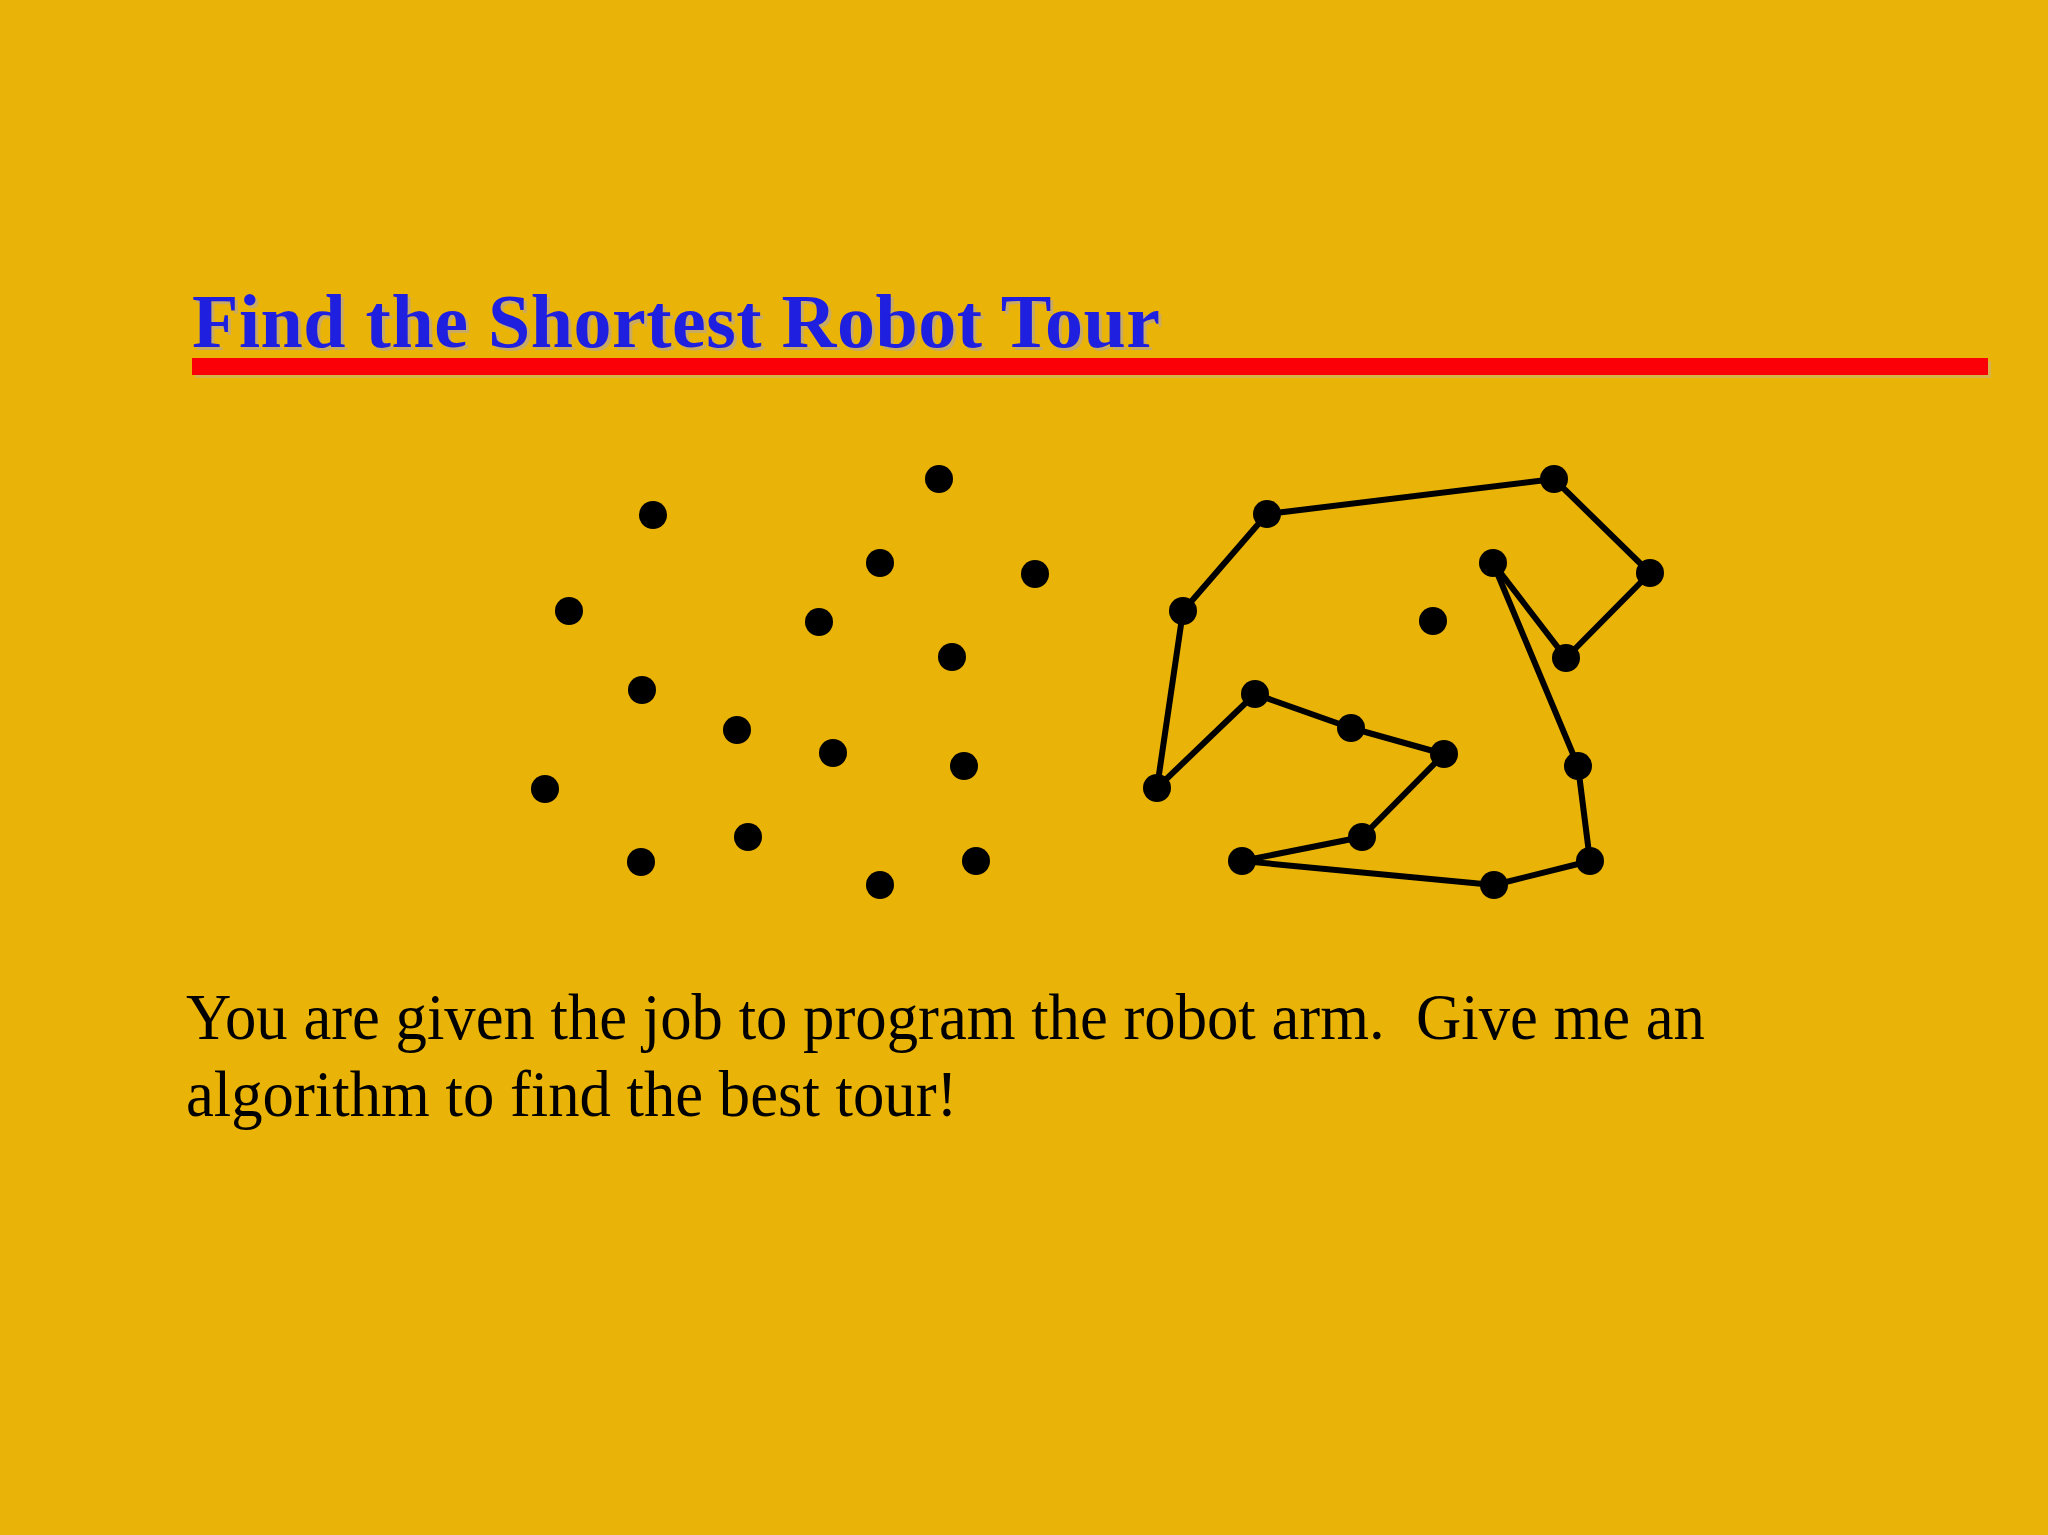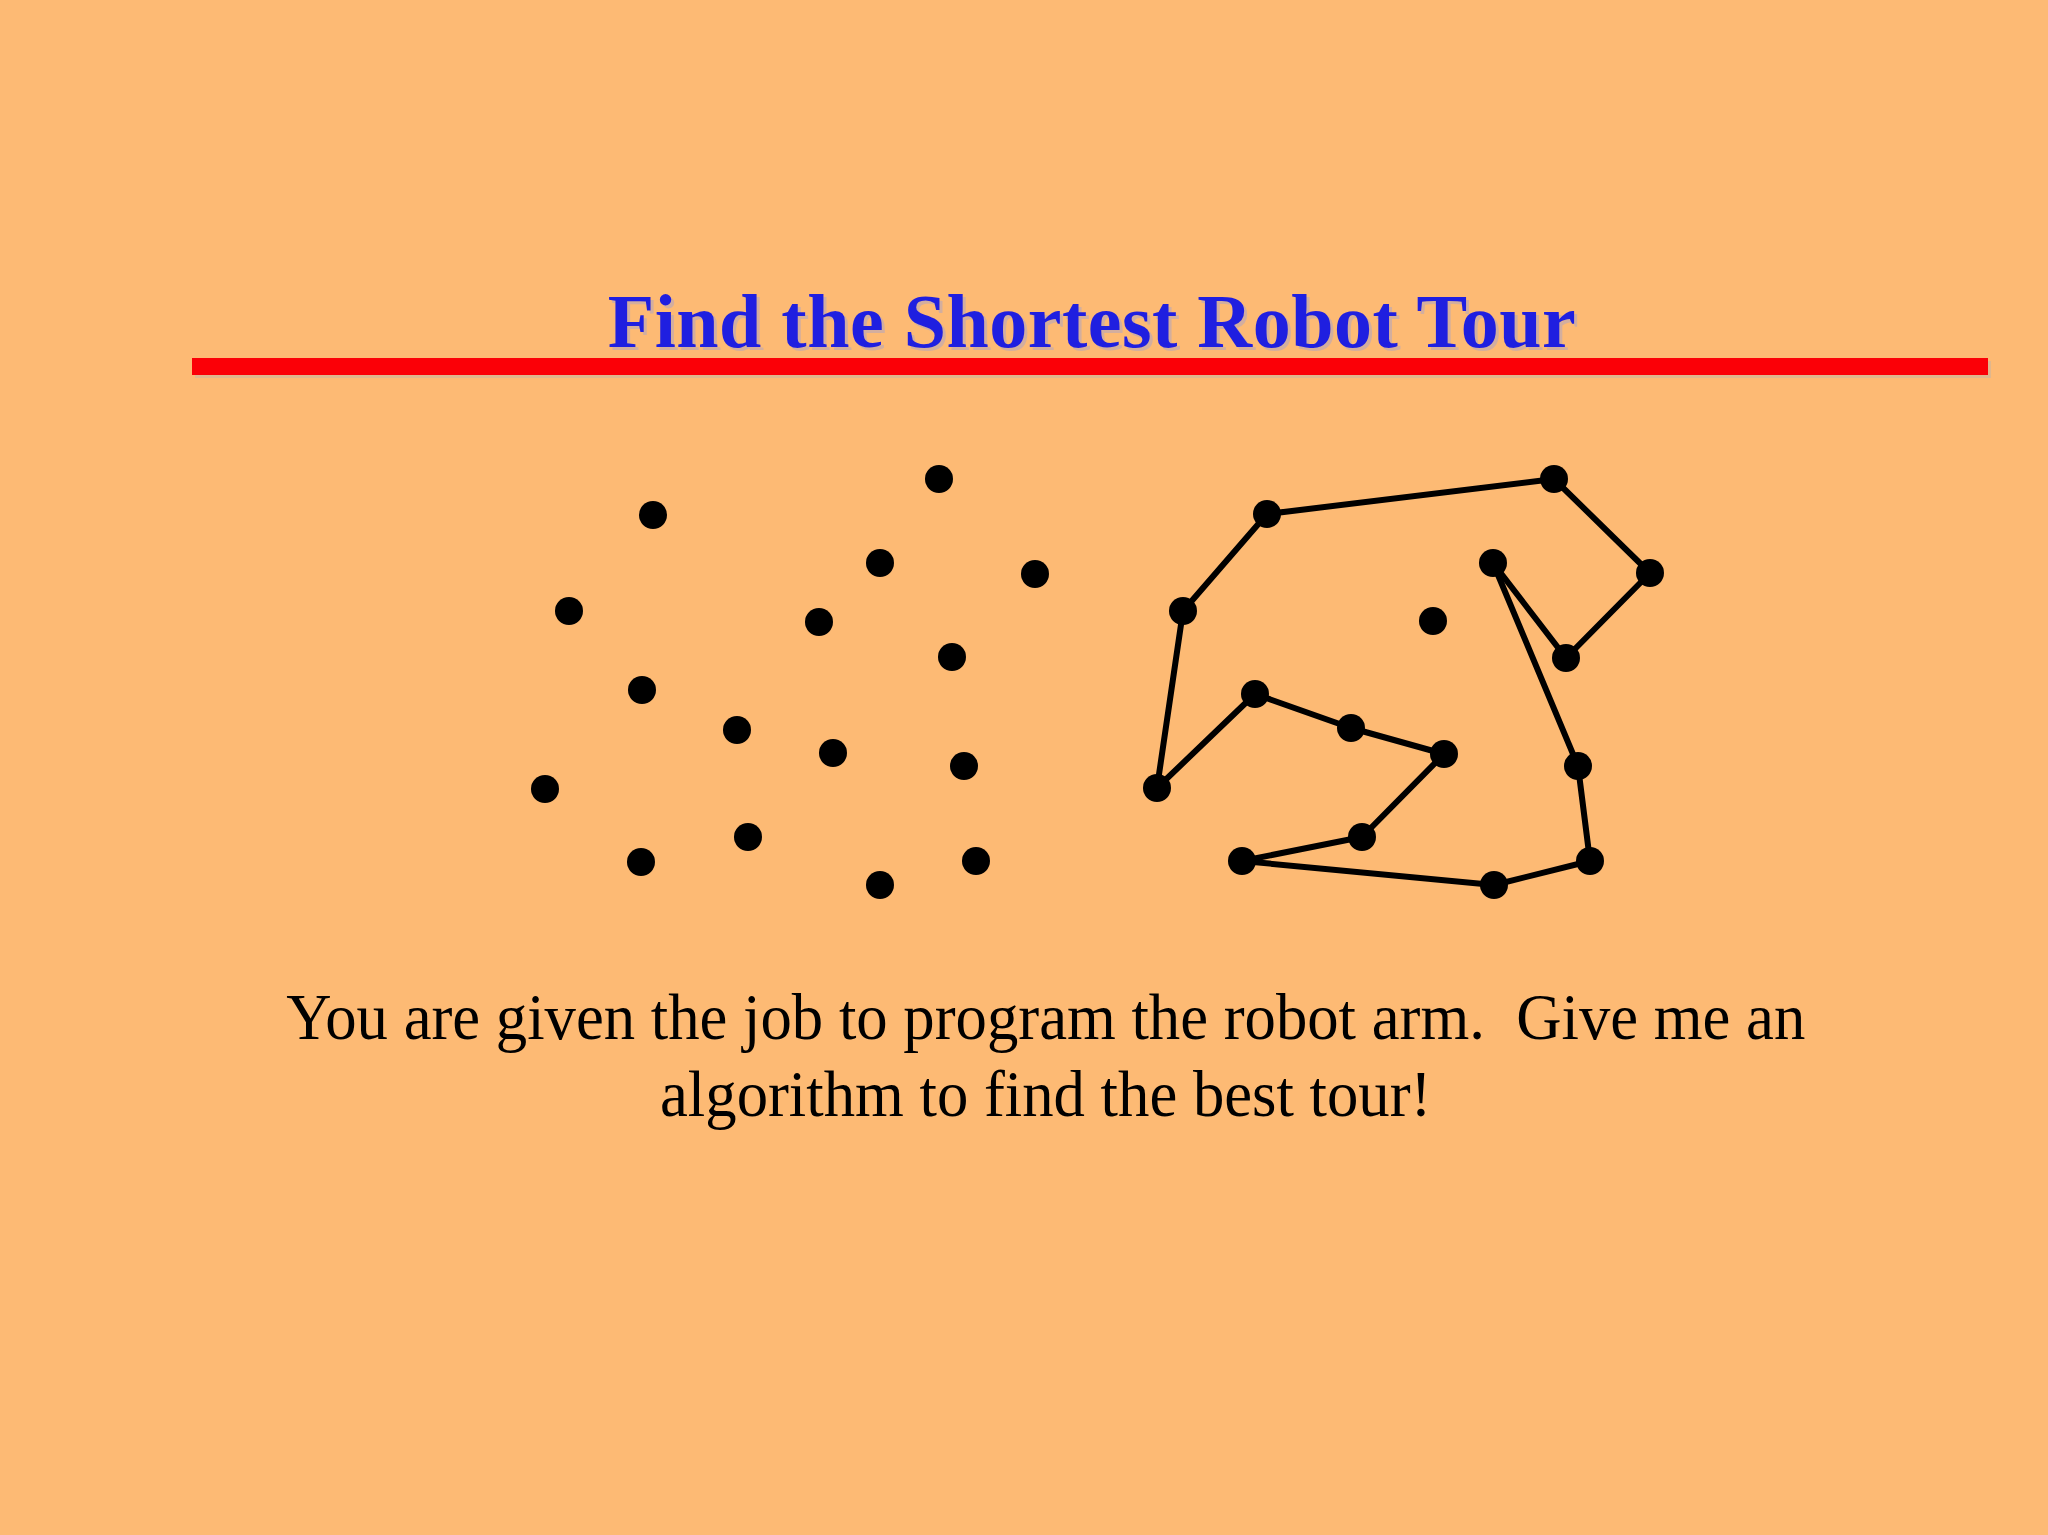--- a/index.html
+++ b/index.html
@@ -13,22 +13,21 @@
     height: 1535px;
     position: relative;
     overflow: hidden;
     font-family: "Liberation Serif", "DejaVu Serif", serif;
     -webkit-font-smoothing: antialiased;
   }
 
   .slide {
     position: absolute;
     inset: 0;
-    background: #fdba74;
-    text-align: center;
+    background: #eab308;
   }
 
   
   .title {
     position: absolute;
     left: 192px;
     top: 232px;
     width: 1800px;
     font-family: "Liberation Serif", "DejaVu Serif", serif;
     font-weight: bold;

